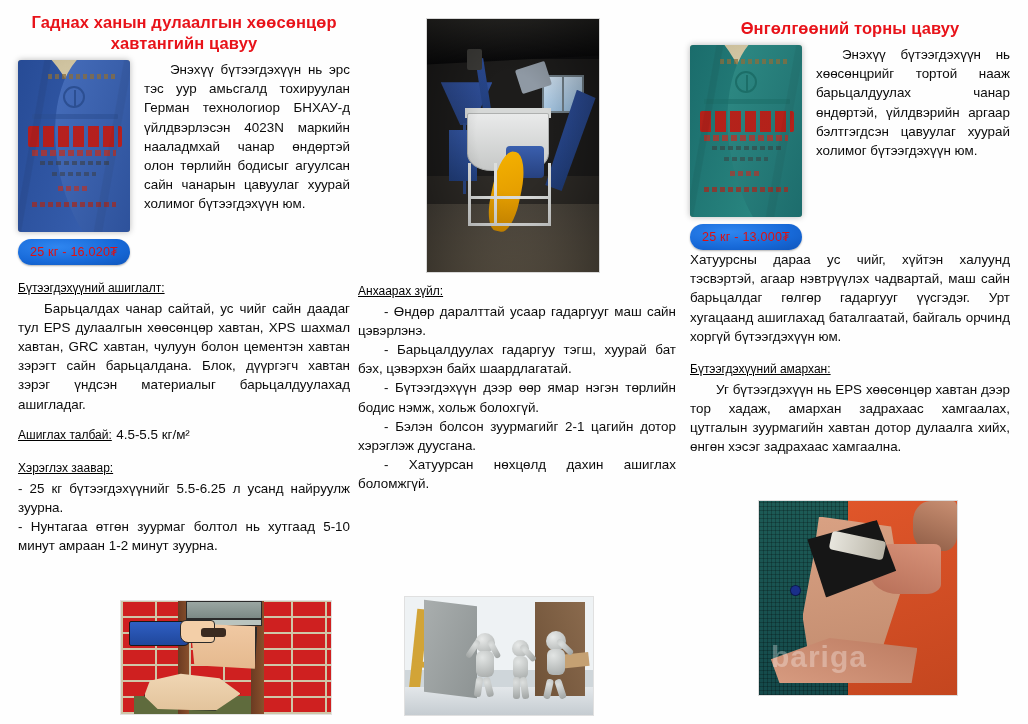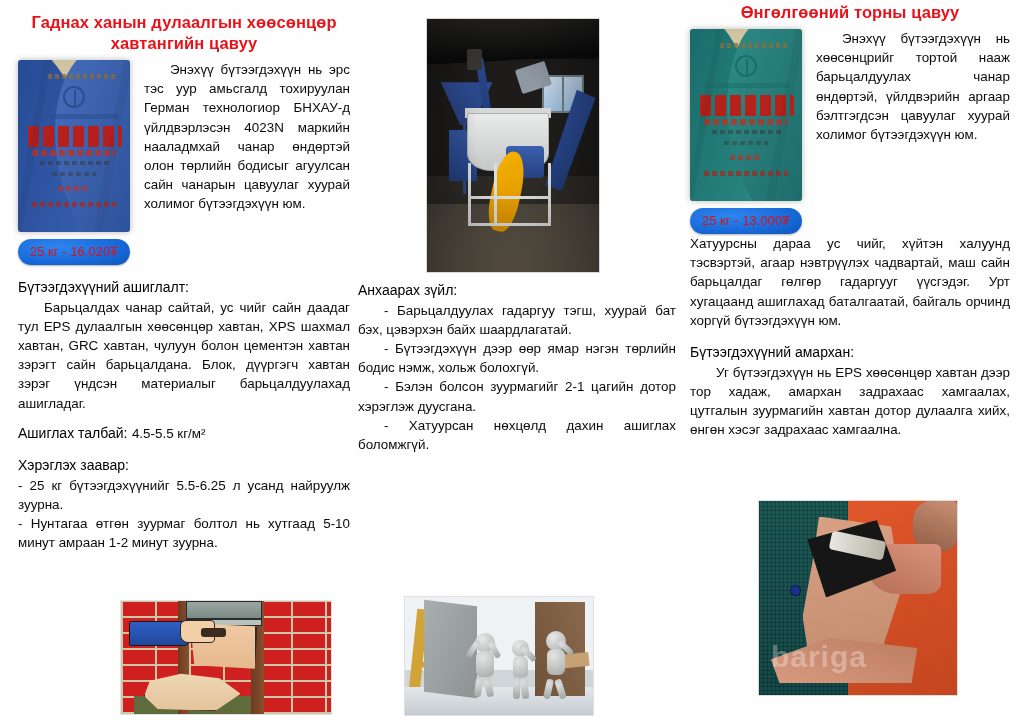--- a/index.html
+++ b/index.html
@@ -30,35 +30,36 @@
   .prod-title {
     color: #e8131a;
     font-weight: bold;
     font-size: 16.5px;
     line-height: 21px;
     text-align: center;
     letter-spacing: 0.1px;
     margin: 0;
     padding-top: 12px;
   }
-  .prod-title.single { padding-top: 2px; }
+  .prod-title.single { padding-top: 18px; }
 
   
   .body-text {
     font-size: 13.4px;
     line-height: 19.2px;
     text-align: justify;
     text-justify: inter-word;
     margin: 0;
     color: #0b0b0b;
   }
   .body-text.indent { text-indent: 26px; }
   .sec-head {
-    font-size: 14px;
+    font-size: 12px;
     line-height: 19.5px;
+    text-decoration: underline;
     margin: 0 0 0 0;
     display: inline-block;
   }
   .sec-block { margin-top: 13px; }
   .gap-s { margin-top: 11px; }
 
   
   .intro {
     position: relative;
     margin-top: 6px;
@@ -394,20 +395,21 @@
       <div class="sec-head">Хэрэглэх заавар:</div>
       <p class="body-text">- 25 кг бүтээгдэхүүнийг 5.5-6.25 л усанд найруулж зуурна.</p>
       <p class="body-text">- Нунтагаа өтгөн зуурмаг болтол нь хутгаад 5-10 минут амраан 1-2 минут зуурна.</p>
     </div>
   </div>
 
   <div class="col col-mid">
     <div style="height:268px"></div>
     <div class="sec-block">
       <div class="sec-head">Анхаарах зүйл:</div>
+      <p class="body-text indent">-  Өндөр даралттай усаар гадаргууг маш сайн цэвэрлэнэ.</p>
       <p class="body-text indent">-  Барьцалдуулах гадаргуу тэгш, хуурай бат бэх, цэвэрхэн байх шаардлагатай.</p>
       <p class="body-text indent">-  Бүтээгдэхүүн дээр өөр ямар нэгэн төрлийн бодис нэмж, хольж болохгүй.</p>
       <p class="body-text indent">-  Бэлэн болсон зуурмагийг 2-1 цагийн дотор хэрэглэж дуусгана.</p>
       <p class="body-text indent">-  Хатуурсан нөхцөлд дахин ашиглах боломжгүй.</p>
     </div>
   </div>
 
   <div class="col col-right">
 
     <div class="prod-title single">Өнгөлгөөний торны цавуу</div>

